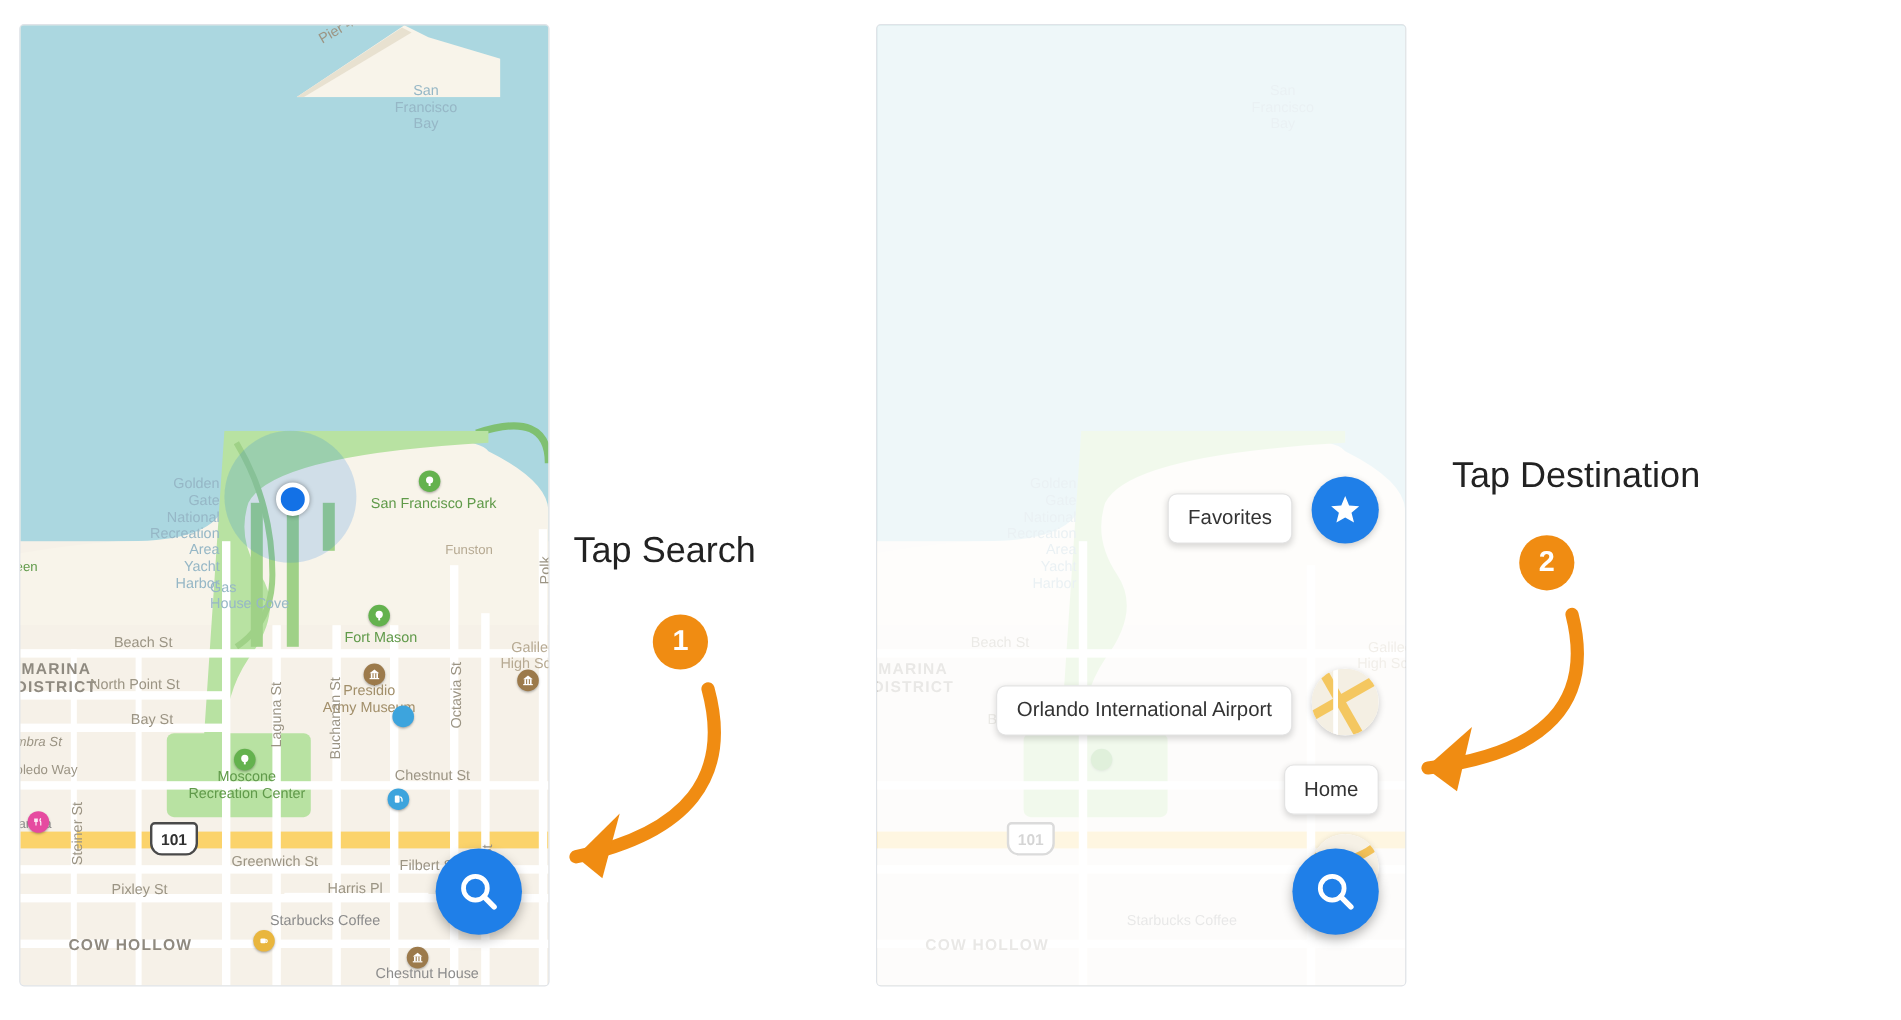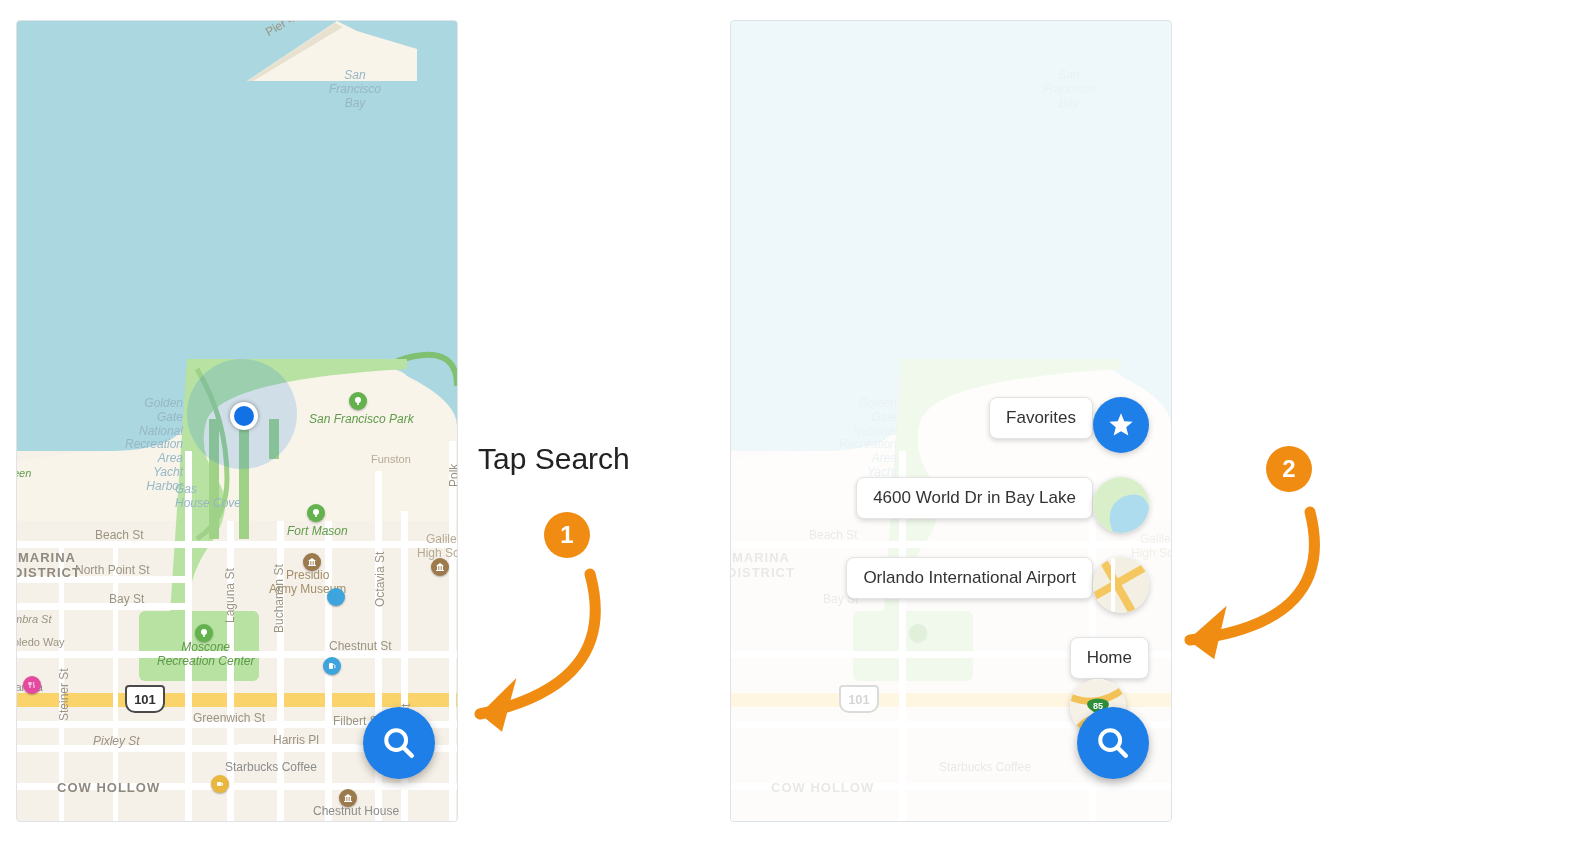--- a/index.html
+++ b/index.html
@@ -9,21 +9,21 @@
   #phone2{left:730px;}
 
   
   .map{position:absolute;inset:0;}
   .water{position:absolute;left:0;right:0;top:0;height:430px;background:#abd7e0;}
   .coast{position:absolute;left:0;right:0;top:300px;height:200px;}
   .coast svg{display:block;width:100%;height:100%;}
   .park{position:absolute;left:150px;top:338px;width:260px;height:300px;}
   .park svg{display:block;width:100%;height:100%;}
 
-  .map-label{position:absolute;font-size:12px;line-height:1.15;color:#96b7c6;font-style:italic;text-align:center;font-weight:500;}
+  .map-label{position:absolute;font-size:12px;line-height:1.15;color:#96b7c6;text-align:center;font-weight:500;}
   .park-label{color:#609a4a;}
   .gray-label{color:#b7aa93;font-style:normal}
   .brown-label{color:#a28f6a;font-style:normal}
   .place-label{color:#8c8c8c;font-style:normal}
   .district{color:#8f8a80;font-style:normal;font-weight:700;letter-spacing:1px}
 
   
   .road{position:absolute;background:#fff;}
   .road.h{height:7px;right:0;}
   .road.v{width:7px;bottom:0;}
@@ -52,21 +52,21 @@
   .pier-label{position:absolute;left:246px;top:6px;font-size:12px;color:#9c9584;transform:rotate(-30deg);transform-origin:left top;}
 
   
   .fab{position:absolute;width:72px;height:72px;border-radius:50%;background:#1f7fe8;display:flex;align-items:center;justify-content:center;box-shadow:0 4px 10px rgba(0,0,0,.3);}
   .fab svg{width:34px;height:34px;}
 
   
   .fade{position:absolute;inset:0;background:rgba(255,255,255,0.80);}
 
   
-  .pop-row{position:absolute;display:flex;align-items:flex-start;}
+  .pop-row{position:absolute;display:flex;align-items:flex-end;gap:16px;}
   .chip{background:#fff;border:1px solid #e3e3e3;border-radius:8px;box-shadow:0 2px 5px rgba(0,0,0,.15);padding:10px 16px;font-size:17px;color:#333;white-space:nowrap;}
   .thumb{width:56px;height:56px;border-radius:50%;background:#fff;box-shadow:0 2px 6px rgba(0,0,0,.2);display:flex;align-items:center;justify-content:center;overflow:hidden;}
   .thumb.star{background:#1f7fe8;}
   .thumb.star svg{width:28px;height:28px;}
   .mini-map{width:100%;height:100%;}
 
   
   .searchbar{position:absolute;left:42px;bottom:50px;width:290px;height:56px;border:1px solid #d9d9d9;border-radius:10px;background:#fff;display:flex;align-items:center;padding:0 16px;box-sizing:border-box;box-shadow:0 1px 4px rgba(0,0,0,.08);}
   .searchbar span{color:#b2b2b2;font-size:19px;}
 
@@ -161,21 +161,21 @@
       <div class="map-label gray-label" style="left:354px;top:432px;font-size:11px;">Funston</div>
       <div class="map-label park-label" style="left:-4px;top:446px;font-size:11px;">een</div>
       <div class="map-label place-label" style="left:-4px;top:660px;font-size:11px;">larosa</div>
 
       <div class="road-name" style="left:78px;top:507px;">Beach St</div>
       <div class="road-name" style="left:58px;top:542px;">North Point St</div>
       <div class="road-name" style="left:92px;top:571px;">Bay St</div>
       <div class="road-name" style="left:312px;top:618px;">Chestnut St</div>
       <div class="road-name" style="left:176px;top:690px;">Greenwich St</div>
       <div class="road-name" style="left:316px;top:693px;">Filbert St</div>
-      <div class="road-name" style="left:76px;top:713px;font-style:italic;">Pixley St</div>
+      <div class="road-name" style="left:76px;top:713px;">Pixley St</div>
       <div class="road-name" style="left:256px;top:712px;">Harris Pl</div>
       <div class="road-name" style="left:-4px;top:592px;font-size:11px;font-style:italic;">mbra St</div>
       <div class="road-name" style="left:-4px;top:615px;font-size:11px;">oledo Way</div>
       <div class="road-name v" style="left:206px;top:602px;">Laguna St</div>
       <div class="road-name v" style="left:255px;top:612px;">Buchanan St</div>
       <div class="road-name v" style="left:356px;top:586px;">Octavia St</div>
       <div class="road-name v" style="left:430px;top:466px;">Polk St</div>
       <div class="road-name v" style="left:382px;top:740px;">Franklin St</div>
       <div class="road-name v" style="left:40px;top:700px;">Steiner St</div>
 
@@ -305,29 +305,20 @@
 
     <div class="pop-row" style="right:22px;top:376px;">
       <div class="chip">Favorites</div>
       <div class="thumb star">
         <svg viewBox="0 0 24 24">
             <polygon points="12,2 14.8,8.8 22,9.3 16.5,14 18.3,21 12,17.3 5.7,21 7.5,14 2,9.3 9.2,8.8" fill="#fff"></polygon>
           </svg>
       </div>
     </div>
 
-    <div class="pop-row" style="right:22px;top:456px;">
-      <div class="chip">4600 World Dr in Bay Lake</div>
-      <div class="thumb">
-        <svg class="mini-map" viewBox="0 0 56 56">
-          <rect width="56" height="56" fill="#d9efc9"></rect>
-          <path d="M20,56 Q10,30 30,20 Q50,12 56,30 L56,56 Z" fill="#aedcef"></path>
-        </svg>
-      </div>
-    </div>
 
     <div class="pop-row" style="right:22px;top:536px;">
       <div class="chip">Orlando International Airport</div>
       <div class="thumb">
         <svg class="mini-map" viewBox="0 0 56 56">
           <rect width="56" height="56" fill="#f4efe3"></rect>
           <line x1="8" y1="0" x2="40" y2="56" stroke="#f4c760" stroke-width="8"></line>
           <line x1="56" y1="8" x2="0" y2="40" stroke="#f4c760" stroke-width="8"></line>
           <line x1="20" y1="0" x2="20" y2="56" stroke="#ffffff" stroke-width="4"></line>
         </svg>
@@ -359,20 +350,21 @@
 
   <div class="callout" style="left:478px;top:442px;">Tap Search</div>
   <div class="step-badge" style="left:544px;top:512px;">1</div>
   <div class="arrow" style="left:430px;top:560px;">
     <svg width="210" height="180" viewBox="0 0 210 180">
       <path d="M160,14 q30,110 -110,140" fill="none" stroke="#f08c12" stroke-width="11" stroke-linecap="round"></path>
       <polygon points="50,154 90,122 70,174" fill="#f08c12" transform="rotate(-6 50 154)"></polygon>
     </svg>
   </div>
 
+  <div class="callout" style="left:1210px;top:380px;">Tap Destination</div>
   <div class="step-badge" style="left:1266px;top:446px;">2</div>
   <div class="arrow" style="left:1140px;top:498px;">
     <svg width="220" height="180" viewBox="0 0 220 180">
       <path d="M170,14 q28,110 -120,128" fill="none" stroke="#f08c12" stroke-width="11" stroke-linecap="round"></path>
       <polygon points="48,142 90,112 72,164" fill="#f08c12" transform="rotate(-6 48 142)"></polygon>
     </svg>
   </div>
 
 </div>
 

